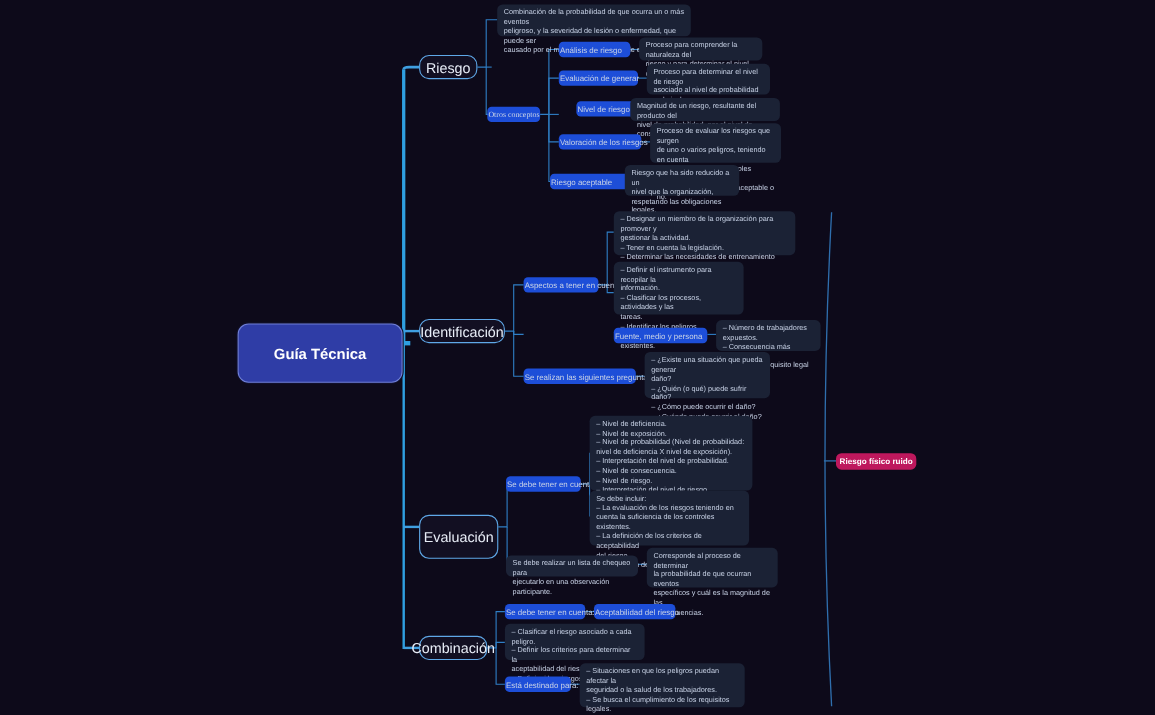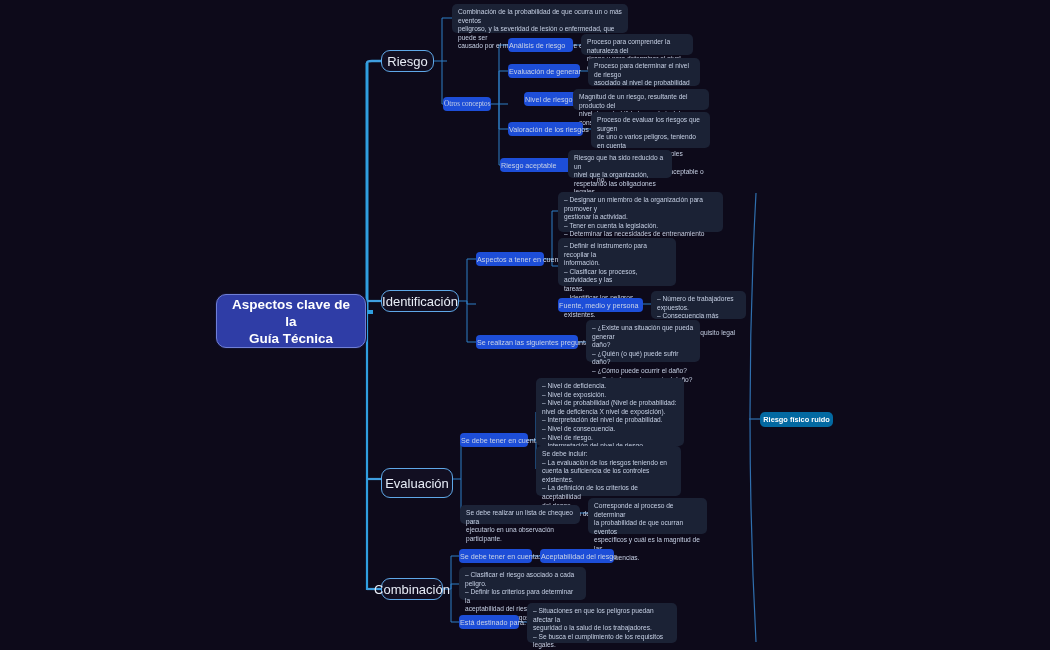--- a/index.html
+++ b/index.html
@@ -53,21 +53,21 @@
     background:#1b2235;
     border-radius:5px;
     color:#c6d0e4;
     font-size:6.6px;
     line-height:8.6px;
     padding:4px 6px;
     box-sizing:border-box;
   }
   .leaf .ln{display:block;white-space:normal;}
   .accent{
-    background:#0369a1;
+    background:#be185d;
     border-radius:5px;
     color:#ffffff;
     font-weight:bold;
     font-size:7.4px;
     display:flex;align-items:center;justify-content:center;
     padding:4px 8px;
     white-space:nowrap;
   }
 </style>
 </head>
@@ -129,21 +129,20 @@
       <path d="M532,556 L540,556"></path>
       <path d="M519,622 L527,622"></path>
 
       <path d="M756,193 Q744,415 756,642" stroke="#2f6fae" stroke-width="1.2"></path>
       <path d="M749,419 L760,419" stroke="#2f6fae" stroke-width="1.2"></path>
     </g>
   </svg>
 
   <div class="node root" style="left:216px;top:294px;width:150px;height:54px;">
     <div>
-      <div>Aspectos clave de la</div>
       <div>Guía Técnica</div>
     </div>
   </div>
 
   <div class="node branch" style="left:381px;top:50px;width:53px;height:22px;">Riesgo</div>
 
   <div class="node leaf" style="left:452px;top:4px;width:176px;height:29px;">
     <span class="ln">Combinación de la probabilidad de que ocurra un o más eventos</span>
     <span class="ln">peligroso, y la severidad de lesión o enfermedad, que puede ser</span>
     <span class="ln">causado por el mismo a la exposición de estos.</span>
@@ -215,21 +214,21 @@
 
   <div class="node sub" style="left:476px;top:335px;width:102px;height:14px;">Se realizan las siguientes preguntas:</div>
   <div class="node leaf" style="left:586px;top:320px;width:114px;height:42px;">
     <span class="ln">– ¿Existe una situación que pueda generar</span>
     <span class="ln">daño?</span>
     <span class="ln">– ¿Quién (o qué) puede sufrir daño?</span>
     <span class="ln">– ¿Cómo puede ocurrir el daño?</span>
     <span class="ln">– ¿Cuándo puede ocurrir el daño?</span>
   </div>
 
-  <div class="node branch" style="left:381px;top:468px;width:72px;height:30px;">Evaluación</div>
+  <div class="node branch" style="left:381px;top:468px;width:72px;height:40px;">Evaluación</div>
 
   <div class="node sub" style="left:460px;top:433px;width:68px;height:14px;">Se debe tener en cuenta:</div>
 
   <div class="node leaf" style="left:536px;top:378px;width:148px;height:68px;">
     <span class="ln">– Nivel de deficiencia.</span>
     <span class="ln">– Nivel de exposición.</span>
     <span class="ln">– Nivel de probabilidad (Nivel de probabilidad:</span>
     <span class="ln">nivel de deficiencia X nivel de exposición).</span>
     <span class="ln">– Interpretación del nivel de probabilidad.</span>
     <span class="ln">– Nivel de consecuencia.</span>

